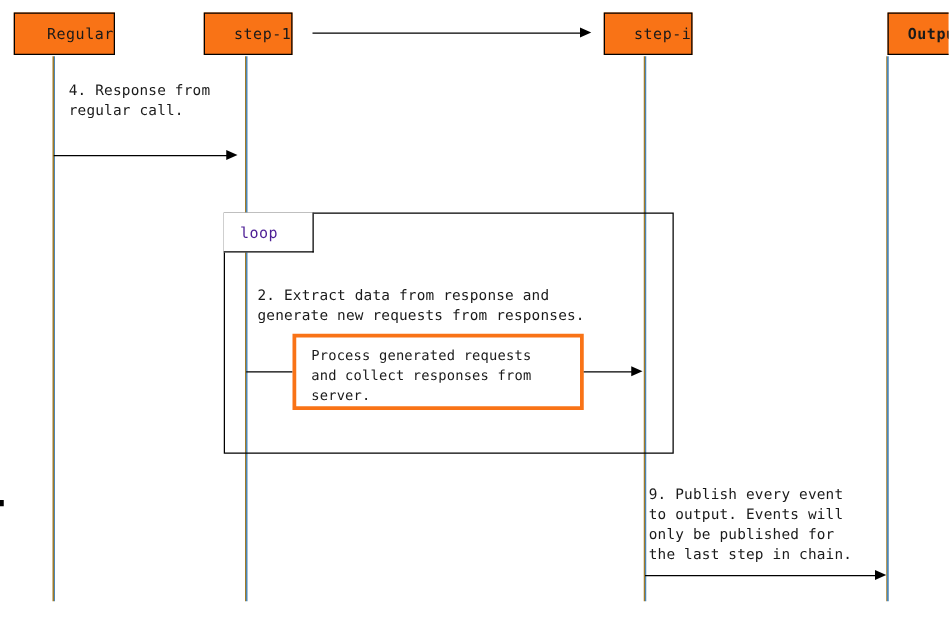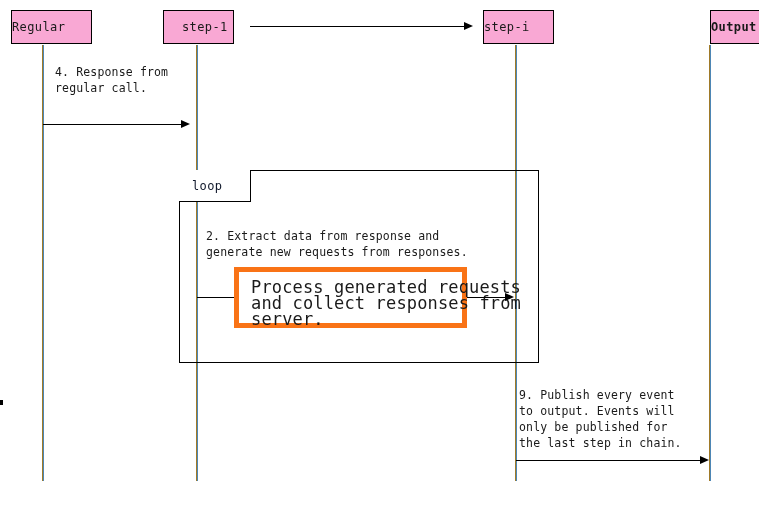--- a/index.html
+++ b/index.html
@@ -17,24 +17,24 @@
     height: 508px;
     background: #ffffff;
     overflow: hidden;
   }
 
   
   .participant-box {
     position: absolute;
     box-sizing: border-box;
     border: 1px solid #000000;
-    background: #f9a8d4;
+    background: #f97316;
     display: flex;
     align-items: center;
-    justify-content: flex-start;
+    justify-content: flex-end;
     font-size: 12px;
     letter-spacing: 0.4px;
     color: #1a1a1a;
     white-space: nowrap;
   }
 
   
   .lifeline {
     position: absolute;
     width: 2px;
@@ -63,23 +63,23 @@
     line-height: 16px;
     color: #1a1a1a;
     white-space: pre;
     letter-spacing: 0.15px;
   }
 
   
   .note-box {
     position: absolute;
     box-sizing: border-box;
-    border: 5px solid #f97316;
+    border: 3px solid #f97316;
     background: #ffffff;
-    font-size: 17px;
+    font-size: 11px;
     line-height: 16px;
     color: #1a1a1a;
     white-space: pre;
     padding: 7px 10px 7px 12px;
     letter-spacing: 0.15px;
   }
 
   
   .frame {
     position: absolute;
@@ -91,21 +91,21 @@
     position: absolute;
     box-sizing: border-box;
     border: 1px solid #000000;
     border-top: none;
     border-left: none;
     background: #ffffff;
     display: flex;
     align-items: center;
     padding-left: 13px;
     font-size: 12px;
-    color: #0f172a;
+    color: #4c1d95;
     letter-spacing: 0.4px;
   }
 
   .edge-tick {
     position: absolute;
     background: #000000;
   }
 </style>
 </head>
 <body>

